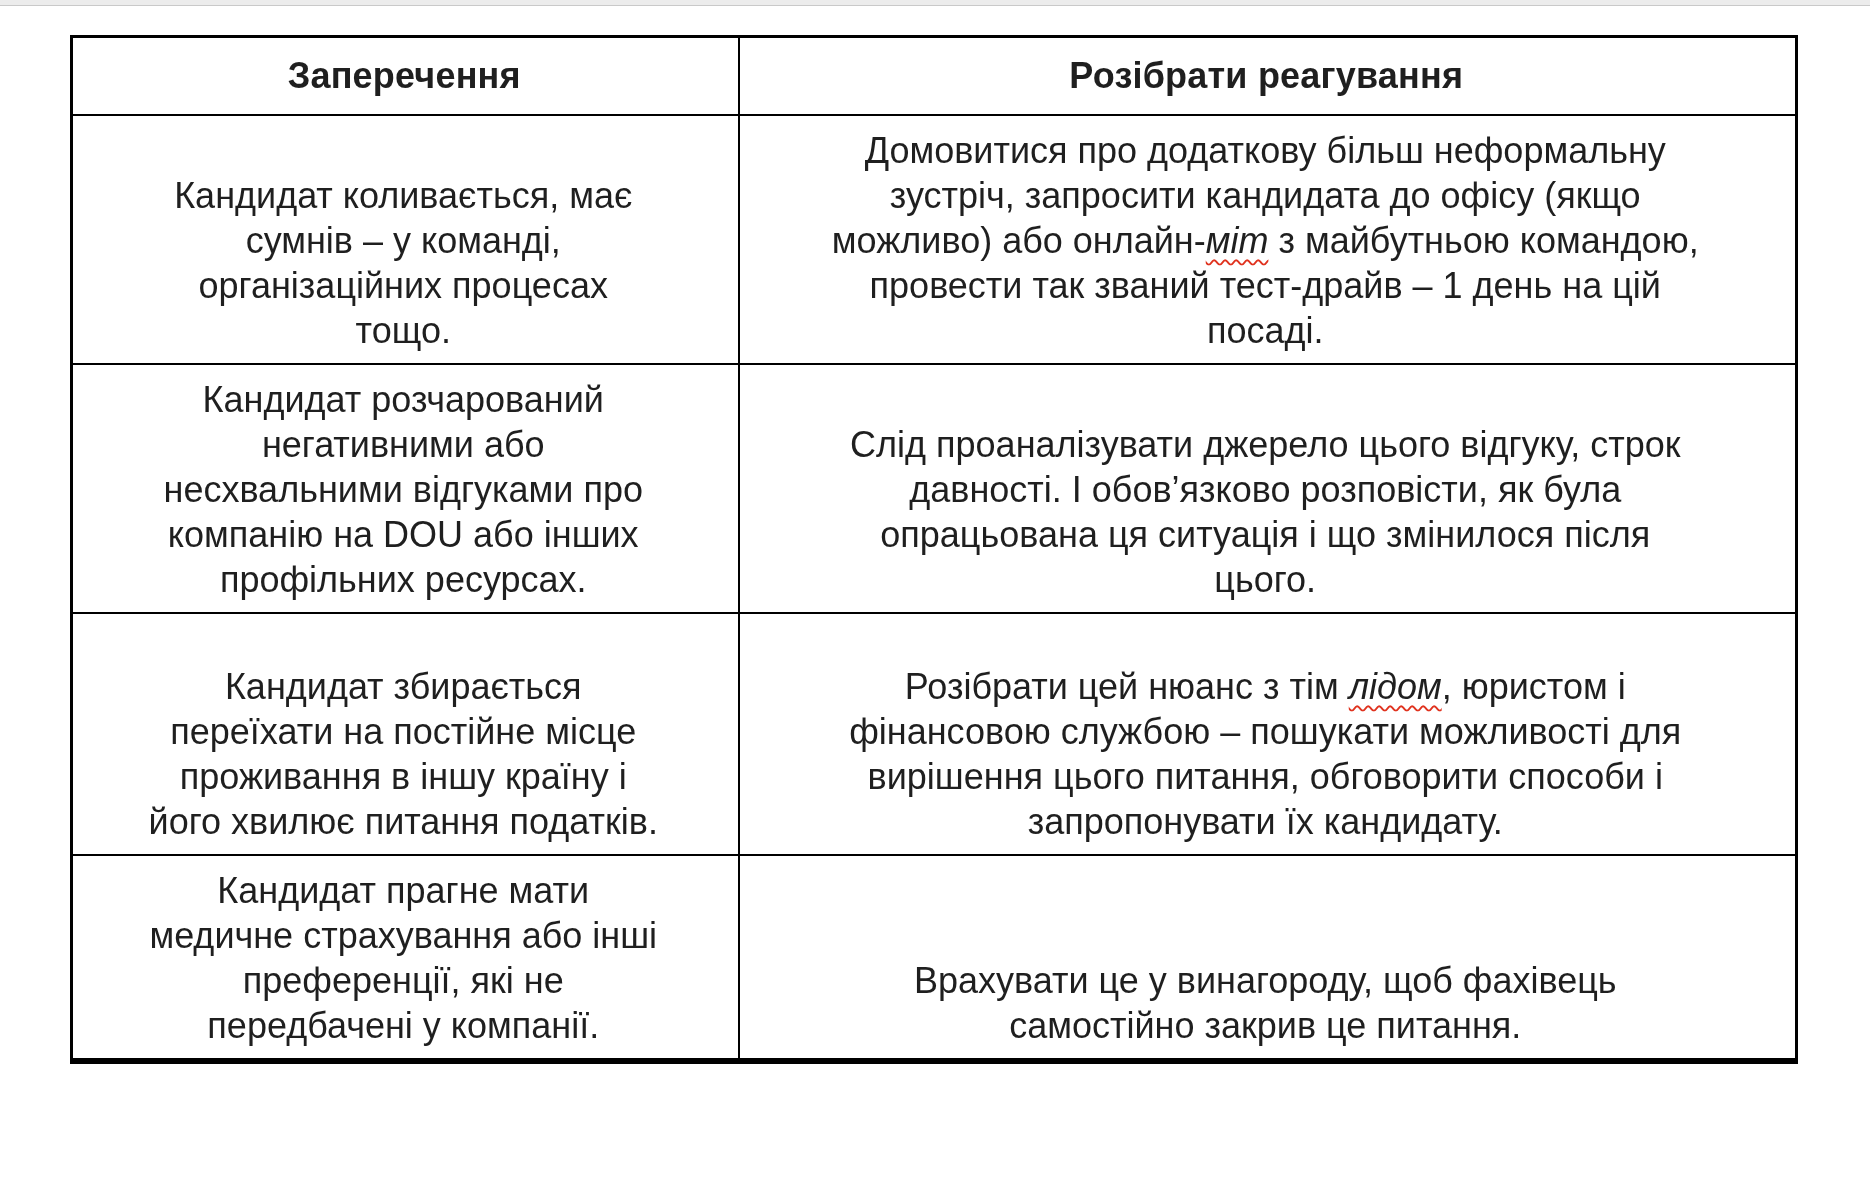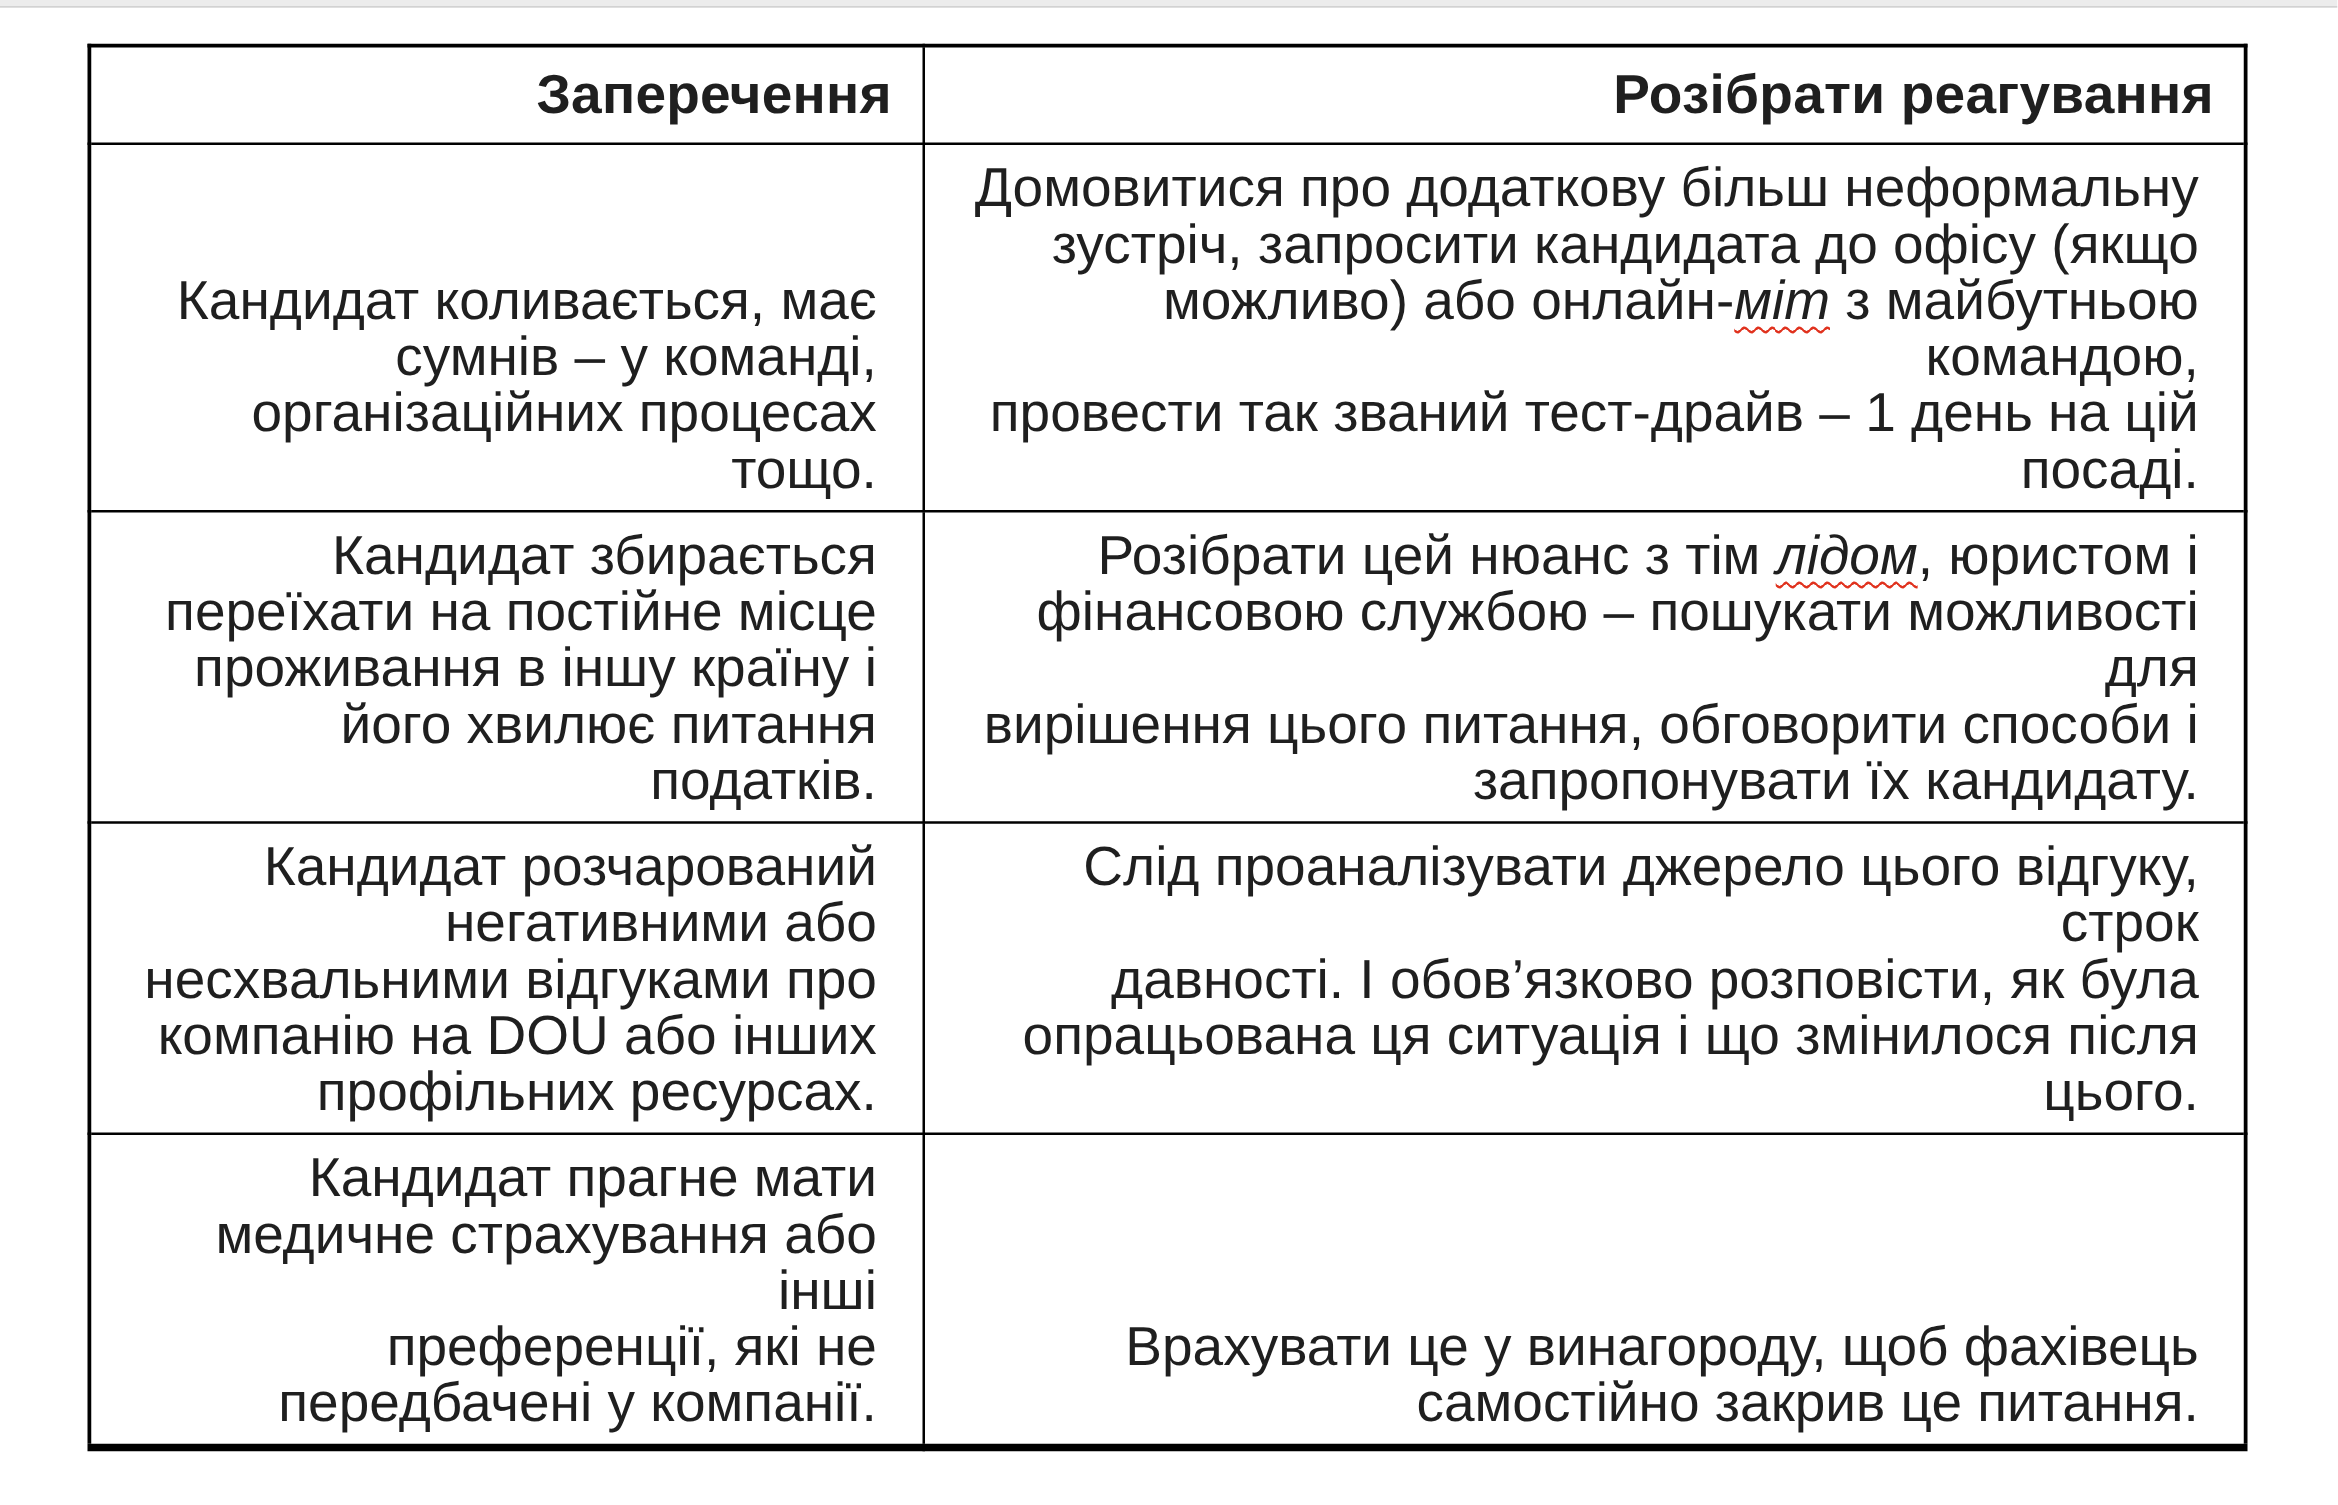--- a/index.html
+++ b/index.html
@@ -28,23 +28,23 @@
     table-layout: fixed;
     width: 1725px;
     border: 3px solid var(--border, #000000);
     border-bottom-width: 6px;
     background: #ffffff;
   }
   col.col-objection { width: 667px; }
   col.col-response  { width: 1058px; }
   th, td {
     border: 2px solid var(--border, #000000);
-    font-size: 44px;
+    font-size: 36px;
     line-height: 45px;
-    text-align: right;
+    text-align: center;
     overflow: hidden;
   }
   th {
     vertical-align: middle;
     font-weight: bold;
     padding: 6px 24px 6px 22px;
     letter-spacing: 0.2px;
   }
   td {
     vertical-align: bottom;
@@ -89,39 +89,39 @@
 сумнів – у команді,
 організаційних процесах
 тощо.</span></td>
           <td><span>Домовитися про додаткову більш неформальну
 зустріч, запросити кандидата до офісу (якщо
 можливо) або онлайн-</span><span class="misspelled">міт</span><span> з майбутньою командою,
 провести так званий тест-драйв – 1 день на цій
 посаді.</span></td>
         </tr>
         <tr>
-          <td><span>Кандидат збирається
-переїхати на постійне місце
-проживання в іншу країну і
-його хвилює питання податків.</span></td>
-          <td><span>Розібрати цей нюанс з тім </span><span class="misspelled">лідом</span><span>, юристом і
-фінансовою службою – пошукати можливості для
-вирішення цього питання, обговорити способи і
-запропонувати їх кандидату.</span></td>
-        </tr>
-        <tr>
           <td><span>Кандидат розчарований
 негативними або
 несхвальними відгуками про
 компанію на DOU або інших
 профільних ресурсах.</span></td>
           <td><span>Слід проаналізувати джерело цього відгуку, строк
 давності. І обов’язково розповісти, як була
 опрацьована ця ситуація і що змінилося після
 цього.</span></td>
+        </tr>
+        <tr>
+          <td><span>Кандидат збирається
+переїхати на постійне місце
+проживання в іншу країну і
+його хвилює питання податків.</span></td>
+          <td><span>Розібрати цей нюанс з тім </span><span class="misspelled">лідом</span><span>, юристом і
+фінансовою службою – пошукати можливості для
+вирішення цього питання, обговорити способи і
+запропонувати їх кандидату.</span></td>
         </tr>
         <tr>
           <td><span>Кандидат прагне мати
 медичне страхування або інші
 преференції, які не
 передбачені у компанії.</span></td>
           <td><span>Врахувати це у винагороду, щоб фахівець
 самостійно закрив це питання.</span></td>
         </tr>
       </tbody>

